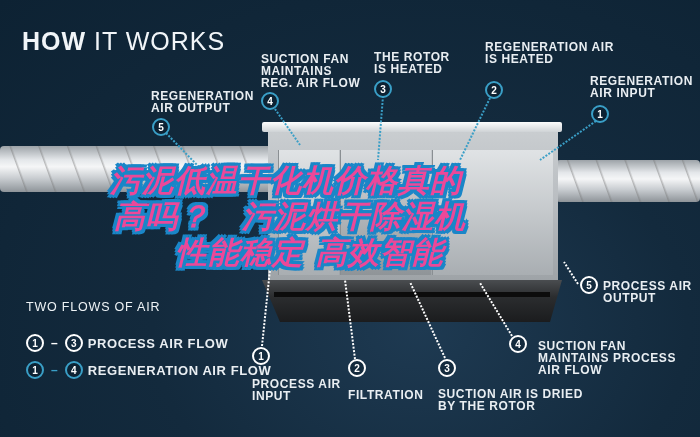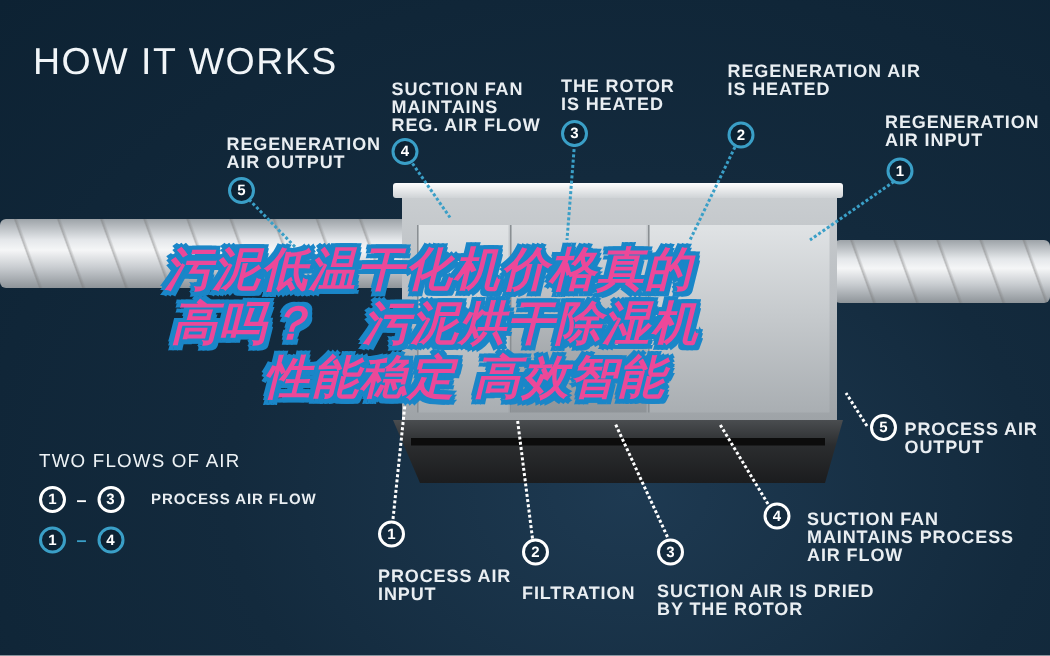--- a/index.html
+++ b/index.html
@@ -1,21 +1,21 @@
 <!DOCTYPE html>
 <html><head>
 <meta charset="utf-8">
 <style>
   html,body{margin:0;padding:0;}
   body{width:700px;height:437px;overflow:hidden;position:relative;
        background:radial-gradient(ellipse at 60% 75%, #1e3a52 0%, #132a3d 45%, #0d2233 100%);
        font-family:"Liberation Sans","DejaVu Sans",sans-serif;color:#fff;}
   .abs{position:absolute;}
   .title{left:22px;top:27px;font-size:25px;letter-spacing:1px;color:#f1f5f8;font-weight:400;}
-  .title b{font-weight:400;}
+  .title b{font-weight:700;}
   .lbl{font-size:12px;font-weight:700;letter-spacing:0.6px;line-height:12px;color:#e9eef2;white-space:pre-line;}
   .circ{width:18px;height:18px;border-radius:50%;box-sizing:border-box;
         display:flex;align-items:center;justify-content:center;font-size:10px;font-weight:700;}
   .circ.blue{border:2px solid #3a9fc7;background:#0d2233;}
   .circ.white{border:2px solid #ffffff;background:#132a3d;}
   
   .pipe{height:46px;border-radius:4px;
         background:repeating-linear-gradient(70deg, rgba(255,255,255,0) 0px, rgba(255,255,255,0) 24px, rgba(120,120,120,.45) 25px, rgba(255,255,255,0) 27px),
                    linear-gradient(180deg,#9da3a8 0%,#e4e7ea 30%,#f5f6f7 45%,#c9cdd1 70%,#8e9499 100%);}
   
@@ -32,21 +32,21 @@
   .overlay{font-family:"DejaVu Sans",sans-serif;font-weight:700;font-style:italic;color:#ec4899;
            font-size:31px;line-height:36px;letter-spacing:1px;
            text-shadow:
              -3px -3px 0 #1a86c8, 3px -3px 0 #1a86c8, -3px 3px 0 #1a86c8, 3px 3px 0 #1a86c8,
              0 -3px 0 #1a86c8, 0 3px 0 #1a86c8, -3px 0 0 #1a86c8, 3px 0 0 #1a86c8,
              -2px -2px 0 #1a86c8, 2px 2px 0 #1a86c8;
            white-space:nowrap;}
   svg.lines{position:absolute;left:0;top:0;}
   .legend-row{display:flex;align-items:center;gap:4px;}
   .dash{font-size:12px;font-weight:700;margin:0 3px;}
-  .legend-label{font-size:10px;font-weight:700;letter-spacing:.6px;margin-left:14px;color:#e9eef2;}
+  .legend-label{font-size:13px;font-weight:700;letter-spacing:.6px;margin-left:1px;color:#e9eef2;}
 </style>
 </head>
 <body>
 
 <div class="abs title"><b>HOW</b><span> IT WORKS</span></div>
 
 <div class="abs pipe" style="left:0;top:146px;width:275px;"></div>
 <div class="abs pipe" style="left:556px;top:160px;width:144px;height:42px;"></div>
 
 <div class="abs machine">
@@ -132,37 +132,38 @@
 MAINTAINS PROCESS
 AIR FLOW</div>
 
 <div class="abs circ white" style="left:580px;top:276px;">
     <span>5</span>
   </div>
 <div class="abs lbl" style="left:603px;top:280px;">PROCESS AIR
 OUTPUT</div>
 
 <div class="abs" style="left:26px;top:300px;">
-  <div style="font-size:12.5px;letter-spacing:.8px;color:#eef3f6;margin-bottom:10px;">TWO FLOWS OF AIR</div>
+  <div style="font-size:12.5px;letter-spacing:.8px;color:#eef3f6;margin-bottom:20px;">TWO FLOWS OF AIR</div>
   <div class="legend-row" style="margin-bottom:9px;">
     <div class="circ white">
         <span>1</span>
       </div>
     <span class="dash">–</span>
     <div class="circ white">
         <span>3</span>
       </div>
     <span class="legend-label">PROCESS AIR FLOW</span>
   </div>
   <div class="legend-row">
     <div class="circ blue">
         <span>1</span>
       </div>
     <span class="dash" style="color:#3a9fc7;">–</span>
     <div class="circ blue">
         <span>4</span>
       </div>
+    <span class="legend-label">REGENERATION AIR FLOW</span>
   </div>
 </div>
 
 <div class="abs overlay" style="left:110px;top:162px;">污泥低温干化机价格真的</div>
 <div class="abs overlay" style="left:114px;top:198px;">高吗？　污泥烘干除湿机</div>
 <div class="abs overlay" style="left:176px;top:234px;">性能稳定 高效智能</div>
 
 </body></html>

